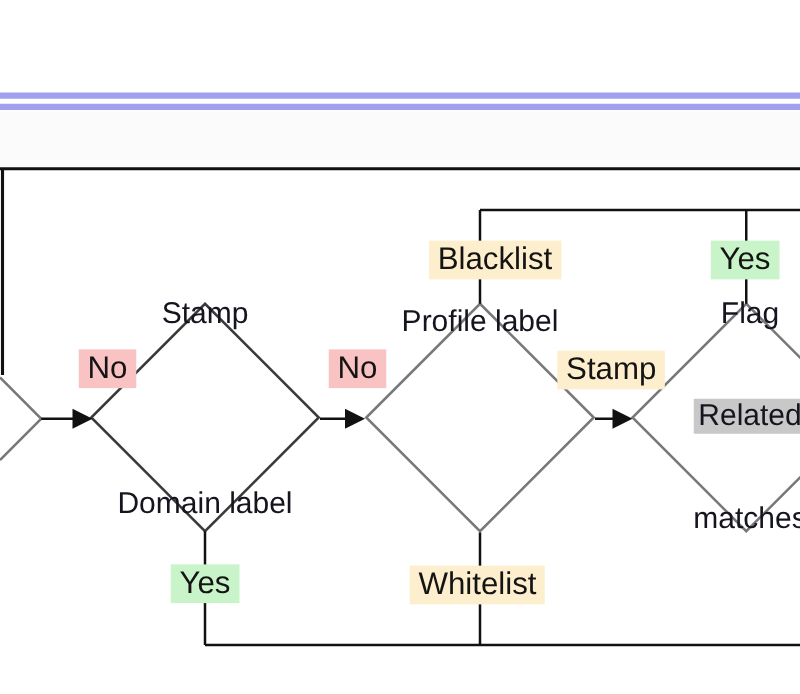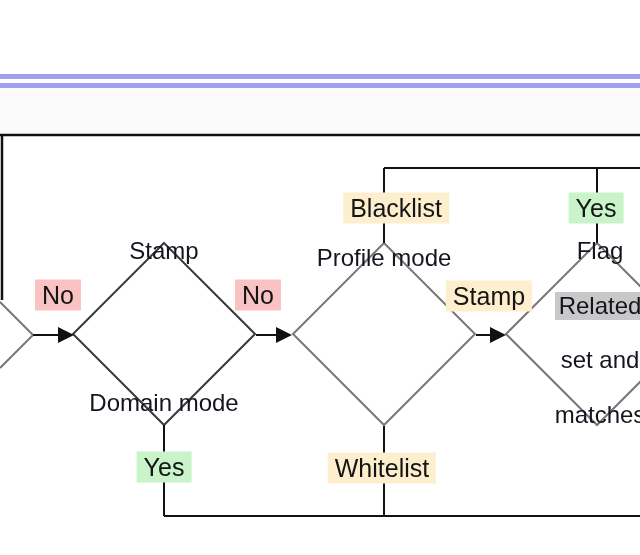--- a/index.html
+++ b/index.html
@@ -9,21 +9,21 @@
   }
   .purple-line{position:absolute;left:0;width:640px;height:5px;background:var(--divider-purple,#a0a0ef);}
   #purple-line-1{top:74px;}
   #purple-line-2{top:83px;}
   .band{position:absolute;left:0;top:89px;width:640px;height:45px;background:#fbfbfb;}
   svg.diagram{position:absolute;left:0;top:0;}
   .edge-label{
     position:absolute;transform:translate(-50%,-50%);
     font-size:25px;line-height:29px;padding:1px 7px;white-space:nowrap;color:#141414;
   }
-  .pink{background:var(--label-pink,#f8c3c2);}
+  .pink{background:var(--label-pink,#f8c3c2);margin-left:28px;}
   .peach{background:var(--label-peach,#fdeecd);}
   .green{background:var(--label-green,#c9f3c9);text-align:right;}
   .lab-no1{left:58px;top:295px;}
   .lab-no2{left:258px;top:295px;}
   .lab-blacklist{left:396px;top:208px;}
   .lab-yestop{left:596px;top:208px;}
   .lab-prompt{left:489px;top:296px;}
   .lab-yesbottom{left:164px;top:467px;}
   .lab-whitelist{left:382px;top:468px;}
   .node-text{
@@ -73,31 +73,30 @@
     <line x1="476" y1="335" x2="492" y2="335" stroke="#111" stroke-width="2"></line>
     <polygon points="490,327 506,335 490,343" fill="#111"></polygon>
   </svg>
 
   <div class="clipped-fragment">
     
   </div>
 
   <div class="node-text node-text-1">
     <span>Stamp</span>
-    <span>Domain mode</span>
+    <span>Domain label</span>
   </div>
 
   <div class="node-text node-text-2">
-    <span>Profile mode</span>
+    <span>Profile label</span>
   </div>
 
   <div class="node-text node-text-3">
     <span>Flag</span>
     <span class="hl-gray">Related</span>
-    <span>set and</span>
     <span>matches</span>
   </div>
 
   <div class="edge-label pink lab-no1">No</div>
   <div class="edge-label pink lab-no2">No</div>
   <div class="edge-label peach lab-blacklist">Blacklist</div>
   <div class="edge-label green lab-yestop">Yes</div>
   <div class="edge-label peach lab-prompt">Stamp</div>
   <div class="edge-label green lab-yesbottom">Yes</div>
   <div class="edge-label peach lab-whitelist">Whitelist</div>

